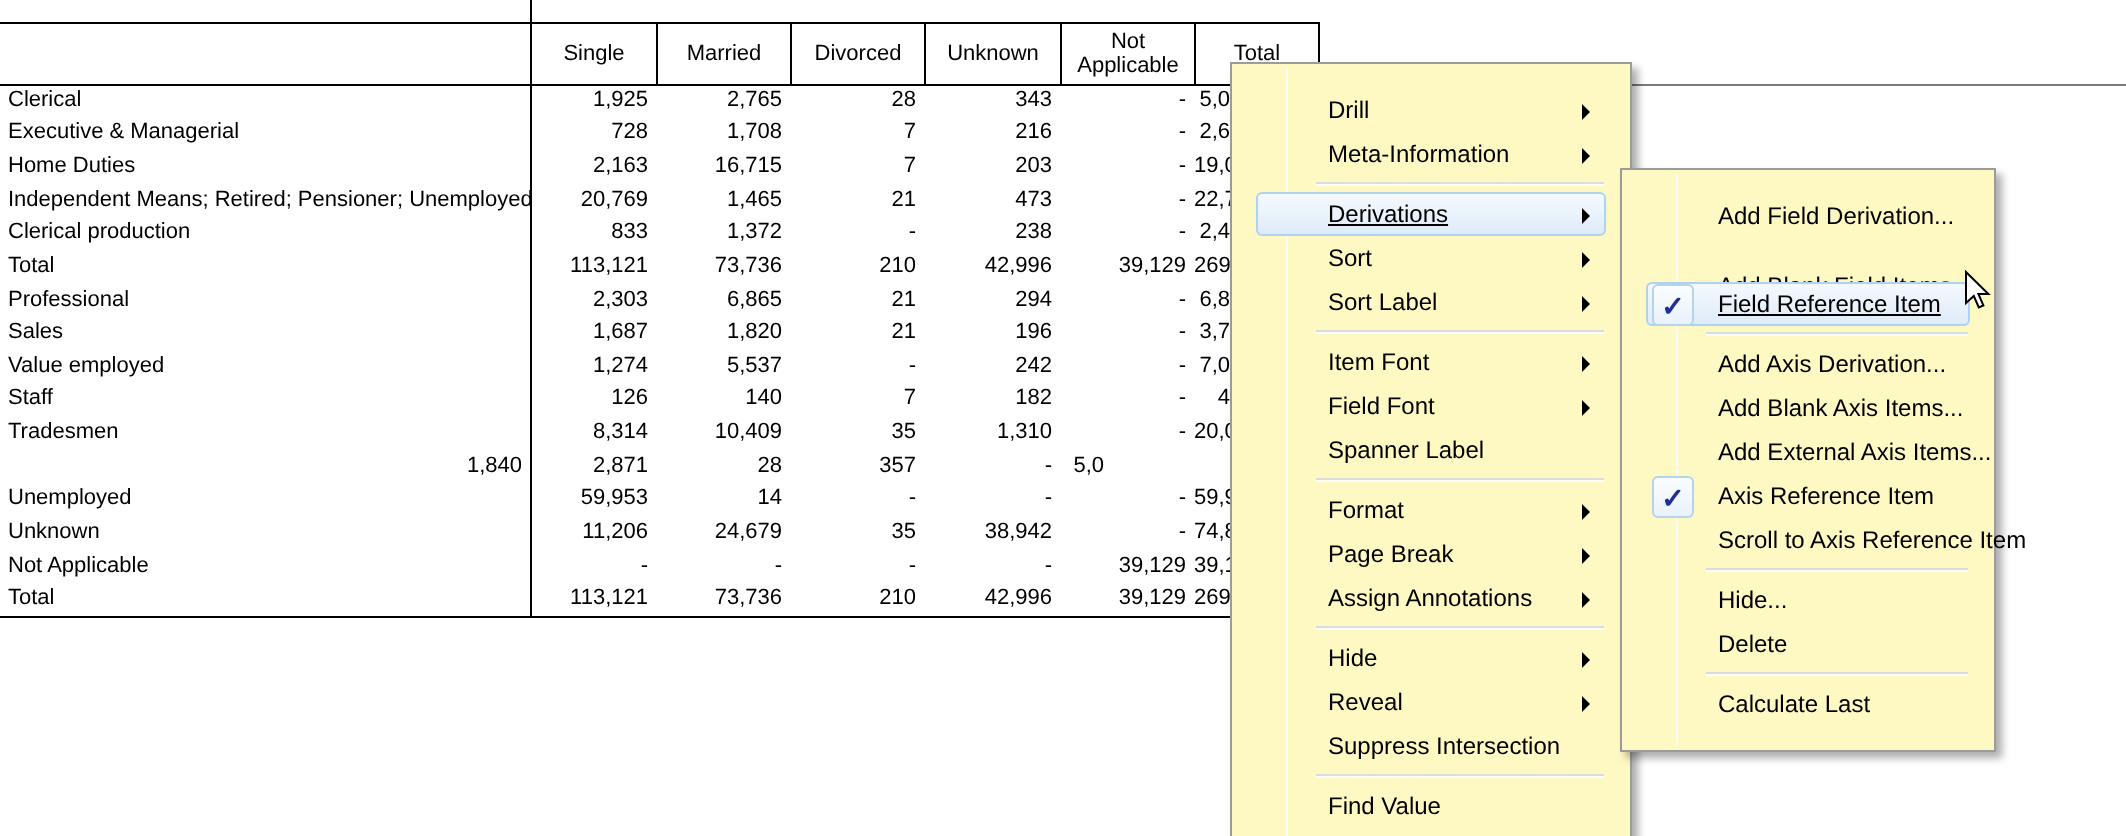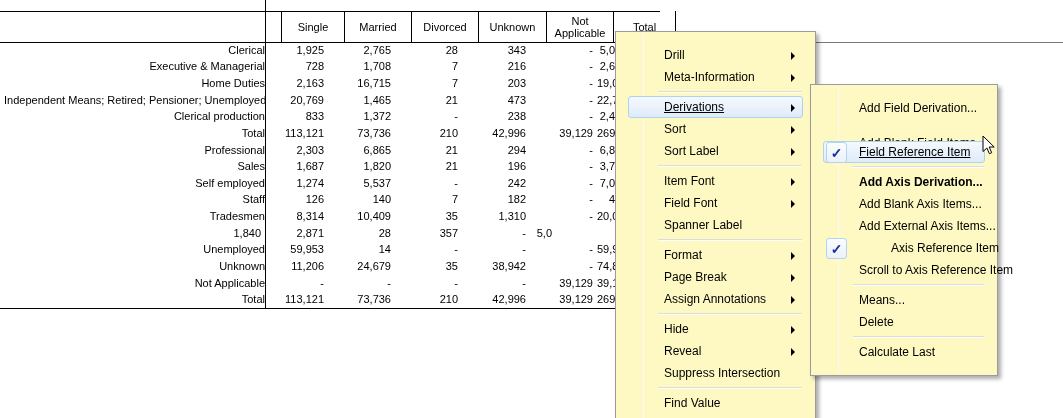--- a/index.html
+++ b/index.html
@@ -9,30 +9,30 @@
 
   
   .line { position:absolute; background:#000; z-index:1; }
   #topline        { left:0; top:11px; width:660px; height:1px; }
   #hunderline     { left:0; top:42px; width:660px; height:1px; }
   #hunderline-rt  { left:660px; top:42px; width:403px; height:1px; background:#7a7a7a; }
   #bottomline     { left:0; top:308px; width:660px; height:1px; }
   #vdivider       { left:265px; top:0; width:1px; height:308px; }
 
   #hrow { position:absolute; top:11px; left:0; width:660px; height:31px; z-index:2;
-          display:grid; grid-template-columns:265px 63px 67px 67px 68px 67px 63px;margin-left:16px; }
+          display:grid; grid-template-columns:265px 63px 67px 67px 68px 67px 63px; }
   #hrow .hcell { border-left:1px solid #000; display:flex; align-items:center; justify-content:center;
                  text-align:center; font-size:11px; line-height:12px; padding:0 2px; }
   #hrow .hcell:last-child { border-right:1px solid #000; }
   #hrow .corner { border:none; }
 
   #tbody { position:absolute; top:42px; left:0; width:660px; z-index:2; }
   .trow { display:grid; grid-template-columns:265px 63px 67px 67px 68px 67px 63px;
           height:16.625px; align-items:center; font-size:11px; line-height:11px; }
-  .trow .lbl { padding-left:4px; white-space:nowrap; overflow:hidden;text-align:right; }
+  .trow .lbl { padding-left:4px; white-space:nowrap; overflow:hidden; }
   .trow .num { text-align:right; padding-right:4px; white-space:nowrap; }
   .trow .tot { padding-right:45px; }
 
   
   .menu { position:absolute; background:#fef9c3; border:1px solid #9b9b9b;
           box-shadow:3px 3px 4px rgba(0,0,0,.33); padding:12px; font-size:12px; }
   #ctxmenu { left:615px; top:31px; width:201px; z-index:10; }
   #submenu { left:810px; top:84px; width:188px; z-index:20; }
   .gutter { position:absolute; top:2px; bottom:2px; left:27px; width:1px;
             background:#e2e3e3; border-right:1px solid #fafafa; }
@@ -141,21 +141,21 @@
         <div class="trow">
           <div class="lbl">Sales</div>
           <div class="num">1,687</div>
           <div class="num">1,820</div>
           <div class="num">21</div>
           <div class="num">196</div>
           <div class="num">-</div>
           <div class="num tot">3,7</div>
         </div>
         <div class="trow">
-          <div class="lbl">Self employed</div>
+          <div class="lbl">Value employed</div>
           <div class="num">1,274</div>
           <div class="num">5,537</div>
           <div class="num">-</div>
           <div class="num">242</div>
           <div class="num">-</div>
           <div class="num tot">7,0</div>
         </div>
         <div class="trow">
           <div class="lbl">Staff</div>
           <div class="num">126</div>
@@ -297,38 +297,38 @@
         </div>
         <div class="mi">
           <div style="pointer-events: none; margin-top: 25px;">Add Blank Field Items...</div>
         </div>
         <div class="mi hl">
           <div class="check">✓</div>
           <div style="pointer-events: none;">Field Reference Item</div>
         </div>
         <div class="sep"></div>
         <div class="mi">
-          <div style="pointer-events: none; font-weight: bold;">Add Axis Derivation...</div>
+          <div style="pointer-events: none;">Add Axis Derivation...</div>
         </div>
         <div class="mi">
           <div style="pointer-events: none;">Add Blank Axis Items...</div>
         </div>
         <div class="mi">
           <div style="pointer-events: none;">Add External Axis Items...</div>
         </div>
         <div class="mi">
           <div class="check">✓</div>
-          <div style="pointer-events: none; margin-left: 32px;">Axis Reference Item</div>
+          <div style="pointer-events: none;">Axis Reference Item</div>
         </div>
         <div class="mi">
           <div style="pointer-events: none;">Scroll to Axis Reference Item</div>
         </div>
         <div class="sep"></div>
         <div class="mi">
-          <div style="pointer-events: none;">Means...</div>
+          <div style="pointer-events: none;">Hide...</div>
         </div>
         <div class="mi">
           <div style="pointer-events: none;">Delete</div>
         </div>
         <div class="sep"></div>
         <div class="mi">
           <div style="pointer-events: none;">Calculate Last</div>
         </div>
       </div>
   </div>

